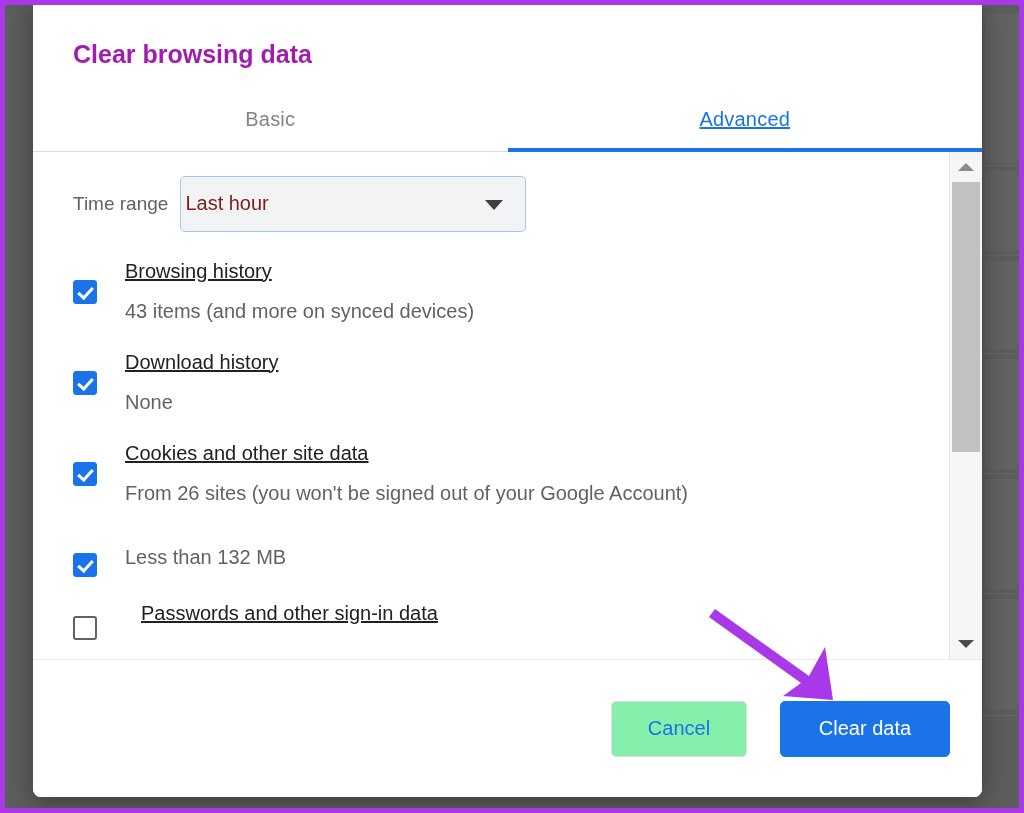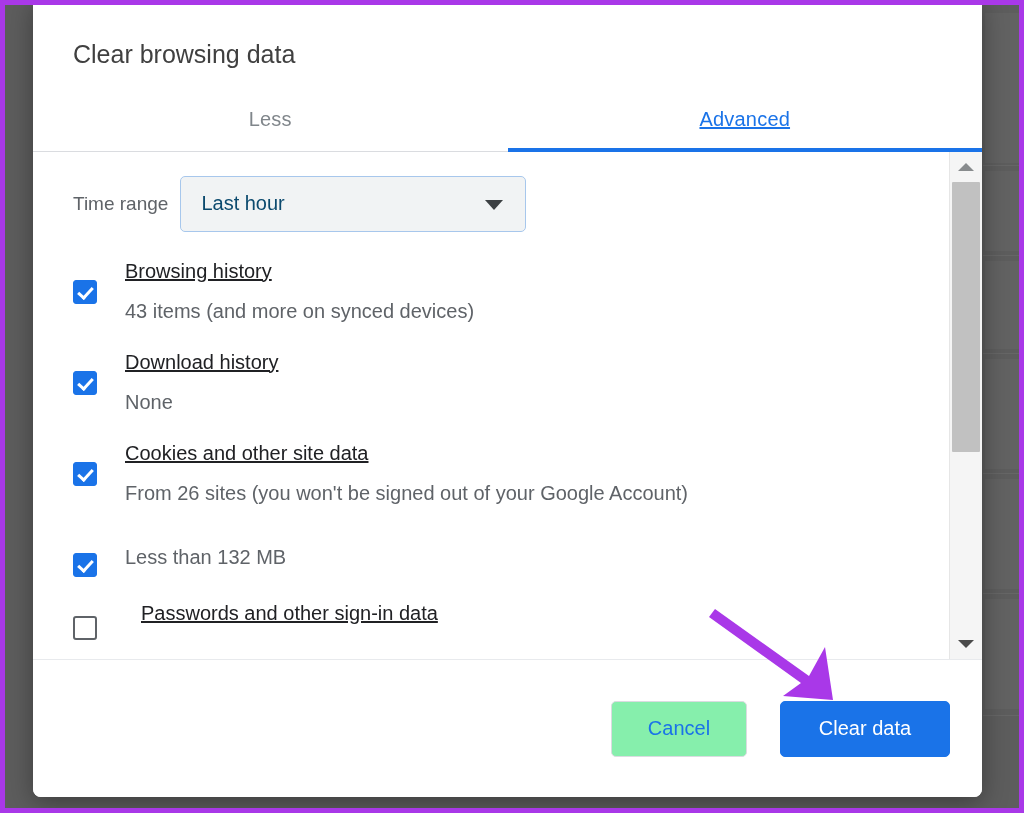--- a/index.html
+++ b/index.html
@@ -65,23 +65,23 @@
     overflow: hidden;
   }
 
   
   #dialog-header {
     flex: 0 0 auto;
     padding: 44px 0 0 40px;
   }
   #dialog-title {
     font-size: 25px;
-    color: #404040;
+    color: #a21caf;
     line-height: 1.1;
-    font-weight: 400;
+    font-weight: 700;
   }
 
   
   #tab-strip {
     position: relative;
     flex: 0 0 auto;
     display: flex;
     height: 62px;
     margin-top: 20px;
     border-bottom: 1px solid #dadce0;
@@ -140,22 +140,22 @@
     box-sizing: border-box;
     background: #f1f3f4;
     border: 1px solid #a7c7ec;
     border-radius: 5px;
     display: flex;
     align-items: center;
     cursor: pointer;
   }
   #time-range-value {
     font-size: 20px;
-    color: #0c4a6e;
-    padding-left: 20px;
+    color: #7f1d1d;
+    padding-left: 4px;
   }
   #time-range-caret {
     position: absolute;
     right: 22px;
     top: 50%;
     margin-top: -4px;
     width: 0; height: 0;
     border-left: 9px solid transparent;
     border-right: 9px solid transparent;
     border-top: 10px solid #3c4043;
@@ -338,21 +338,21 @@
     <div id="bg-ghost-text">e</div>
   </div>
 
   <div id="dialog">
 
     <div id="dialog-header">
       <div id="dialog-title">Clear browsing data</div>
     </div>
 
     <div id="tab-strip">
-      <div class="tab inactive">Less</div>
+      <div class="tab inactive">Basic</div>
       <div class="tab active">Advanced</div>
       <div id="tab-indicator"></div>
     </div>
 
     <div id="dialog-body">
       <div id="body-inner">
 
         <div id="time-range-row">
           <div id="time-range-label">Time range</div>
           <div id="time-range-select">

